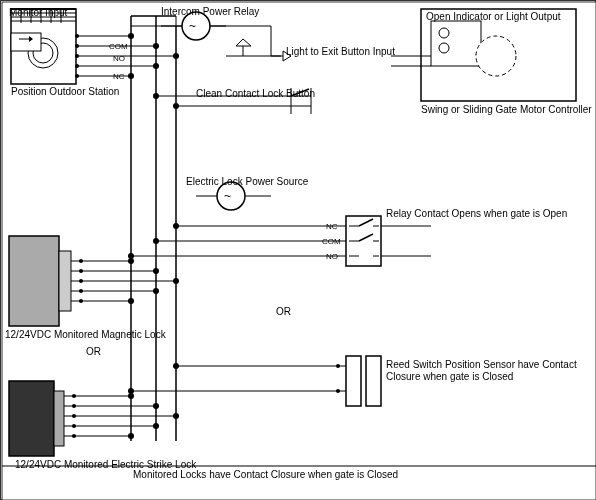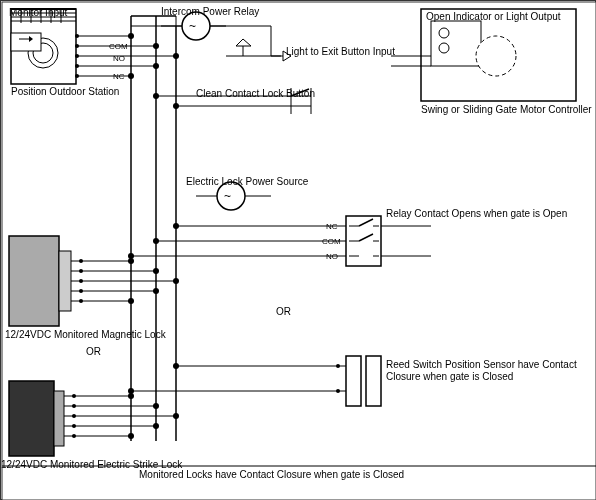--- a/index.html
+++ b/index.html
@@ -242,28 +242,28 @@
   <div class="label" style="left:160px; top:5px;">Intercom
 Power Relay</div>
   <div class="label" style="left:285px; top:45px;">Light to Exit Button Input</div>
   <div class="label" style="left:195px; top:87px;">Clean Contact
 Lock Button</div>
   <div class="label" style="left:185px; top:175px;">Electric Lock
 Power Source</div>
   <div class="label" style="left:4px; top:328px;">12/24VDC Monitored
 Magnetic Lock</div>
   <div class="label" style="left:85px; top:345px;">OR</div>
-  <div class="label" style="left:0; top:458px;">12/24VDC Monitored
+  <div class="label" style="left:14px; top:458px;">12/24VDC Monitored
 Electric Strike Lock</div>
   <div class="label" style="left:385px; top:207px;">Relay Contact Opens
 when gate is Open</div>
   <div class="label" style="left:275px; top:305px;">OR</div>
   <div class="label" style="left:385px; top:334px;margin-top:24px;">Reed Switch Position
 Sensor have Contact
 Closure when gate is
 Closed</div>
   <div class="label" style="left:425px; top:10px;">Open Indicator
 or Light Output</div>
   <div class="label" style="left:420px; top:103px;text-align:center;">Swing or Sliding Gate
 Motor Controller</div>
-  <div class="label" style="left:130px; top:468px;padding-left:8px;">Monitored Locks have Contact Closure when gate is Closed</div>
+  <div class="label" style="left:124px; top:468px;padding-left:8px;">Monitored Locks have Contact Closure when gate is Closed</div>
   <div class="label" style="left:8px; top:6px;">Monitor Input</div>
 </div>
 
 </body></html>

